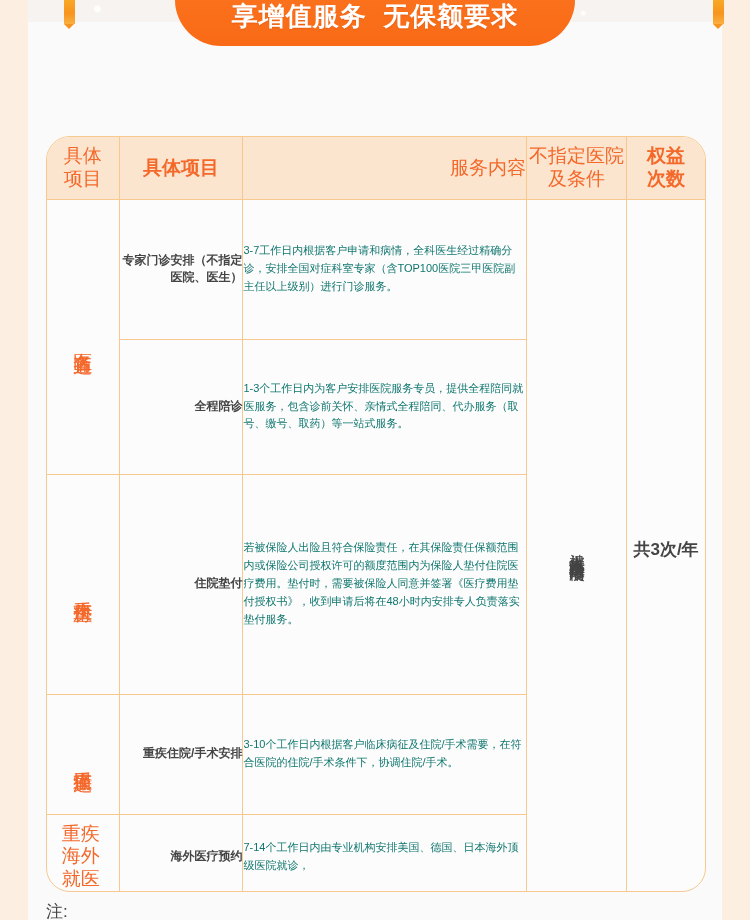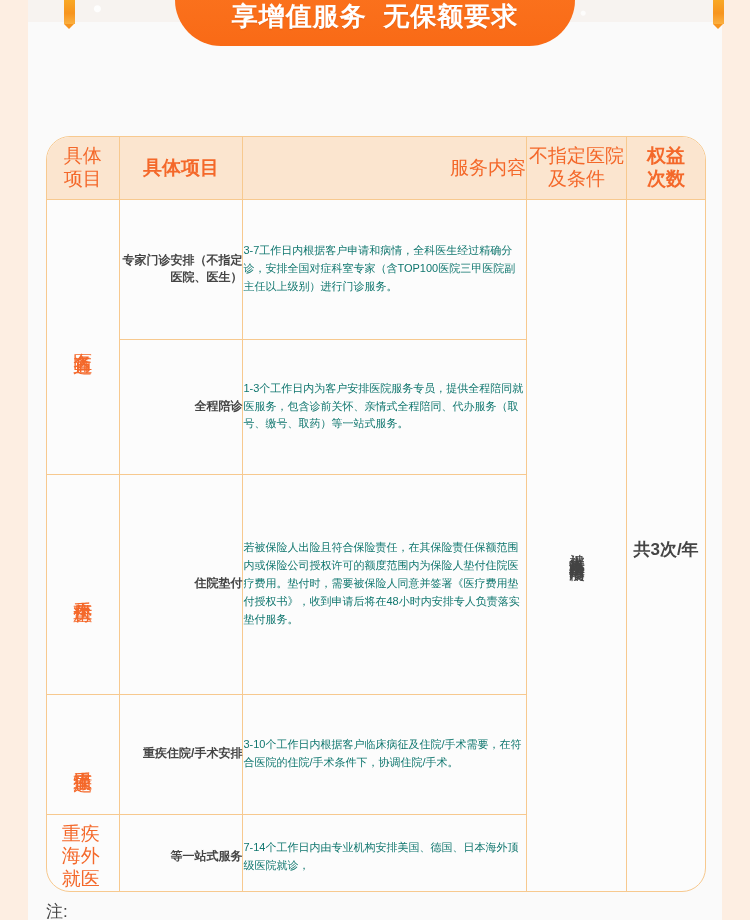--- a/index.html
+++ b/index.html
@@ -261,21 +261,21 @@
           </tr>
           <tr style="height: 120px;">
             <td class="cat c1" rowspan="1"><div class="vcat">重疾绿通</div></td>
             <td class="item c2">重疾住院/手术安排</td>
             <td class="desc c3">3-10个工作日内根据客户临床病征及住院/手术需要，在符合医院的住院/手术条件下，协调住院/手术。</td>
           </tr>
           <tr style="height: 85px;">
             <td class="cat c1" rowspan="1">
               <div class="hcat">重疾海外就医</div>
             </td>
-            <td class="item c2">等一站式服务</td>
+            <td class="item c2">海外医疗预约</td>
             <td class="desc c3">7-14个工作日内由专业机构安排美国、德国、日本海外顶级医院就诊，</td>
           </tr>
         </tbody>
     </table>
   </div>
 
   <div id="note">注:</div>
 </div>
 
 </body></html>

